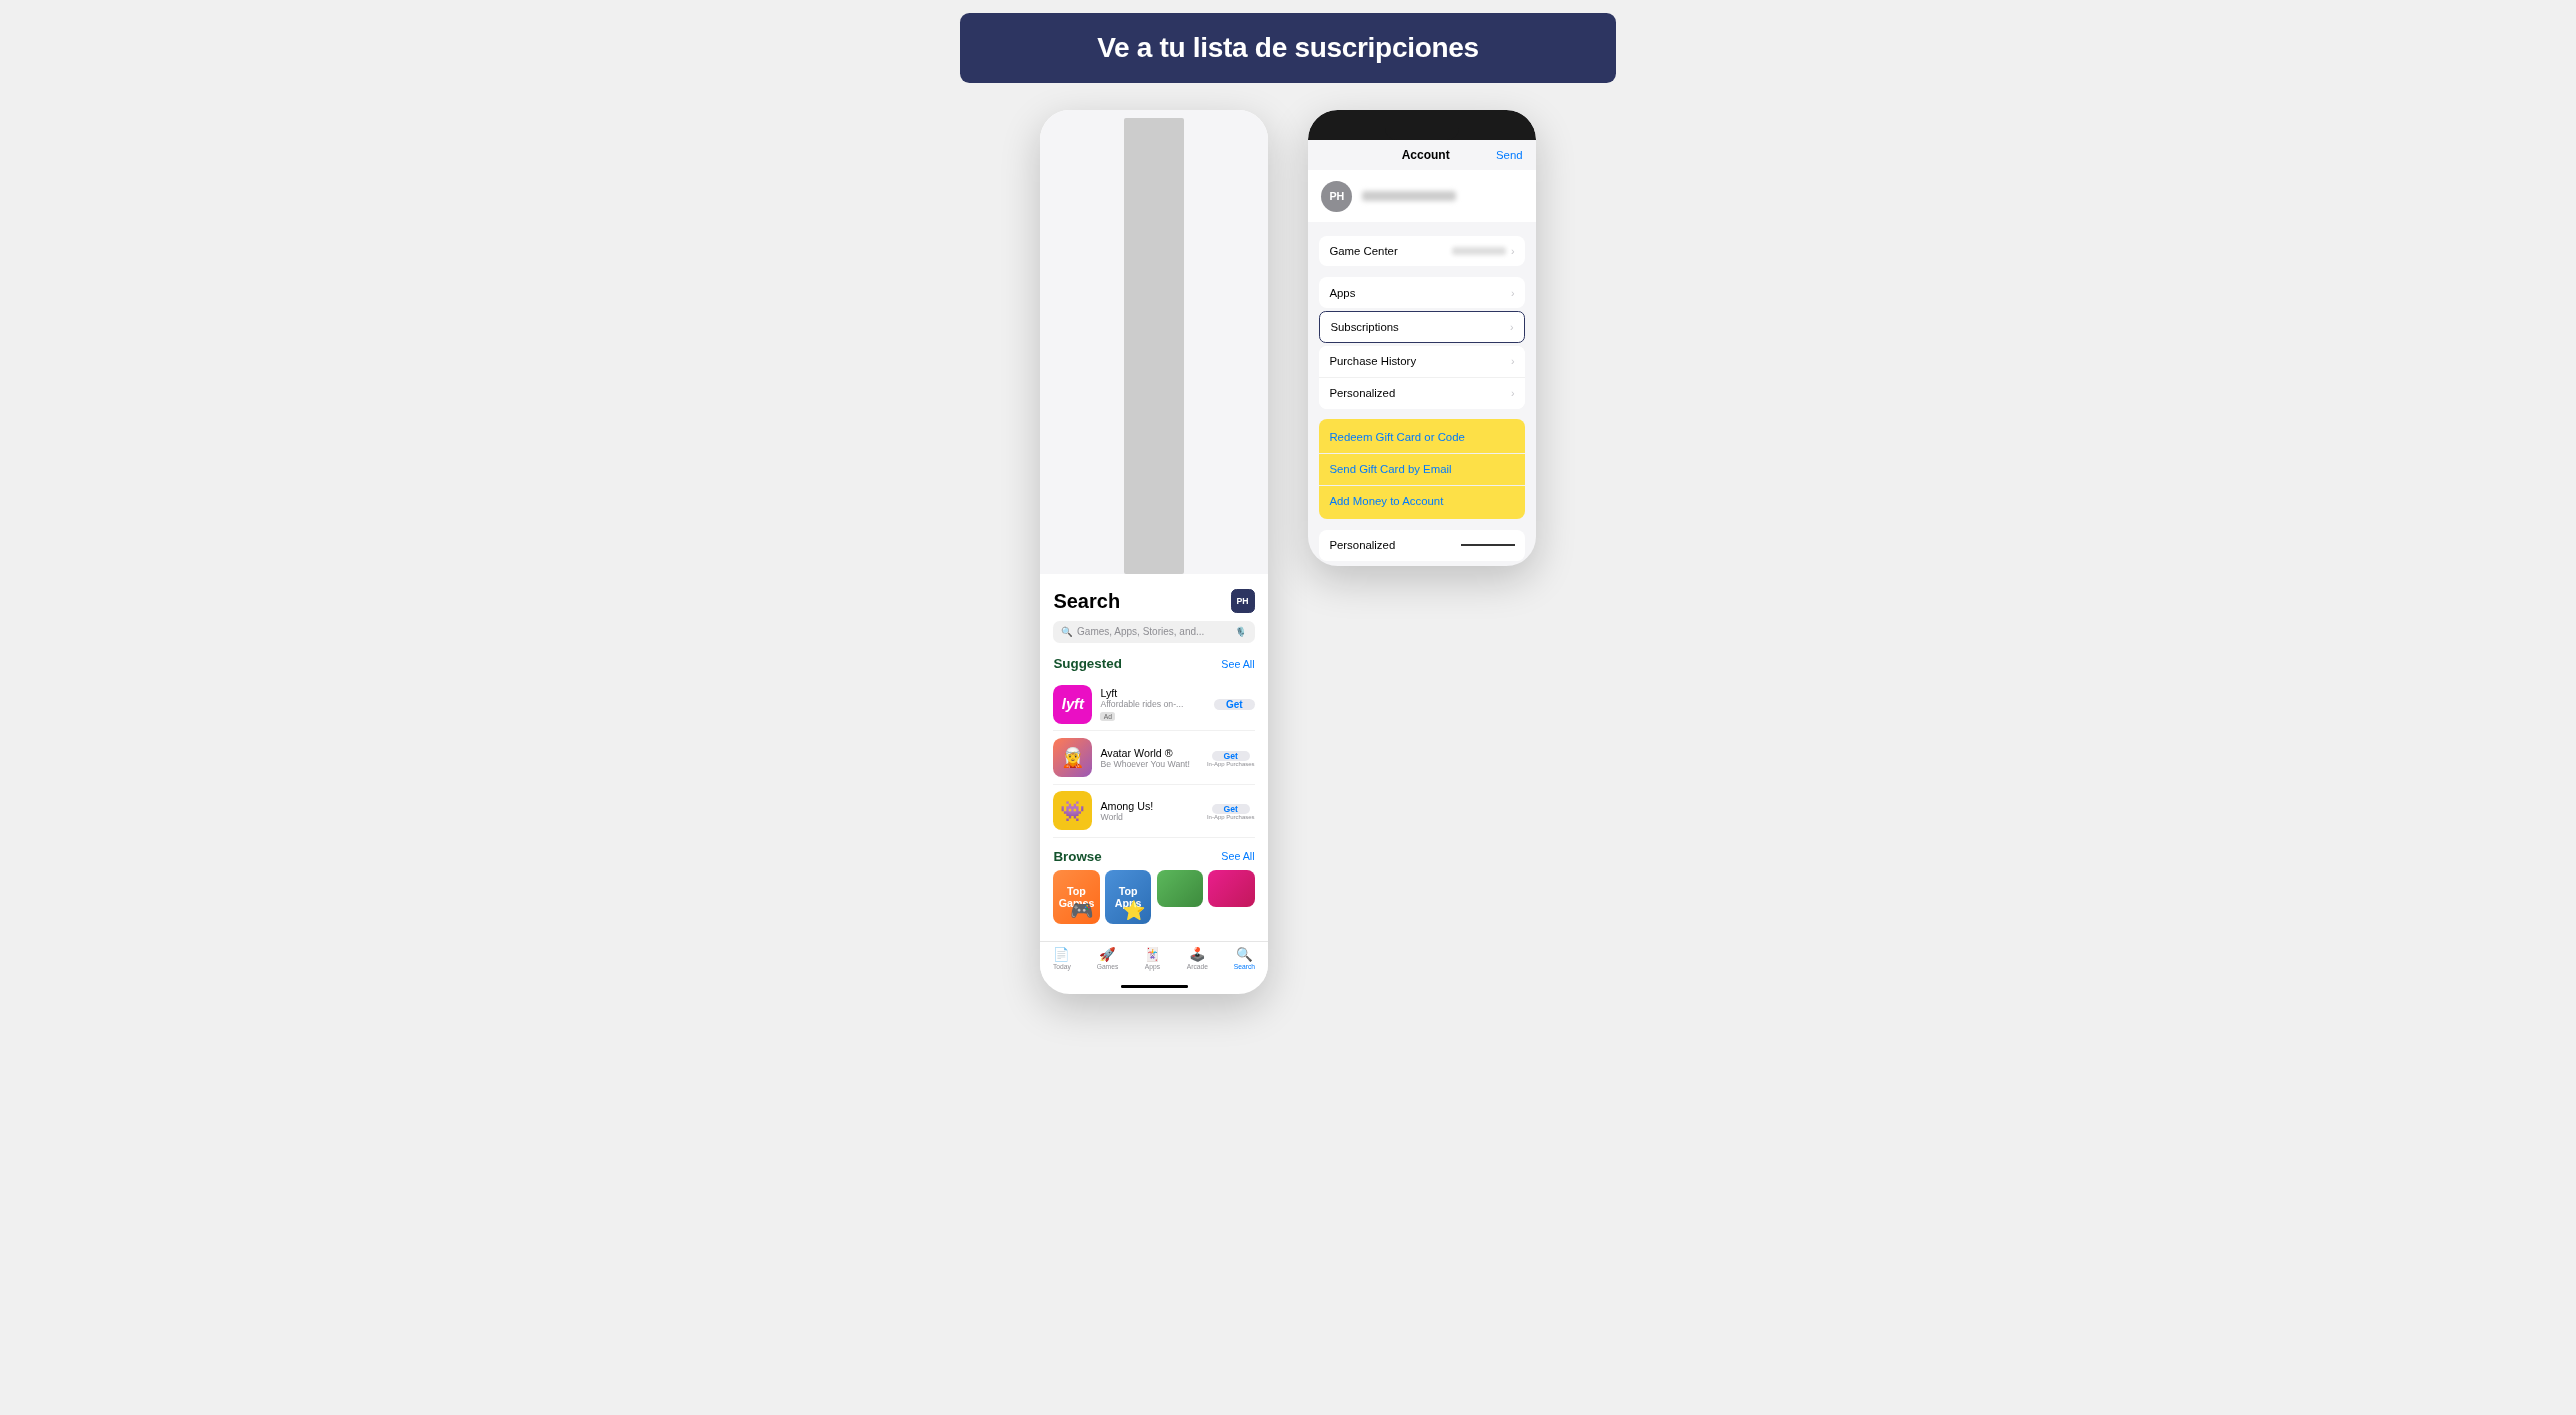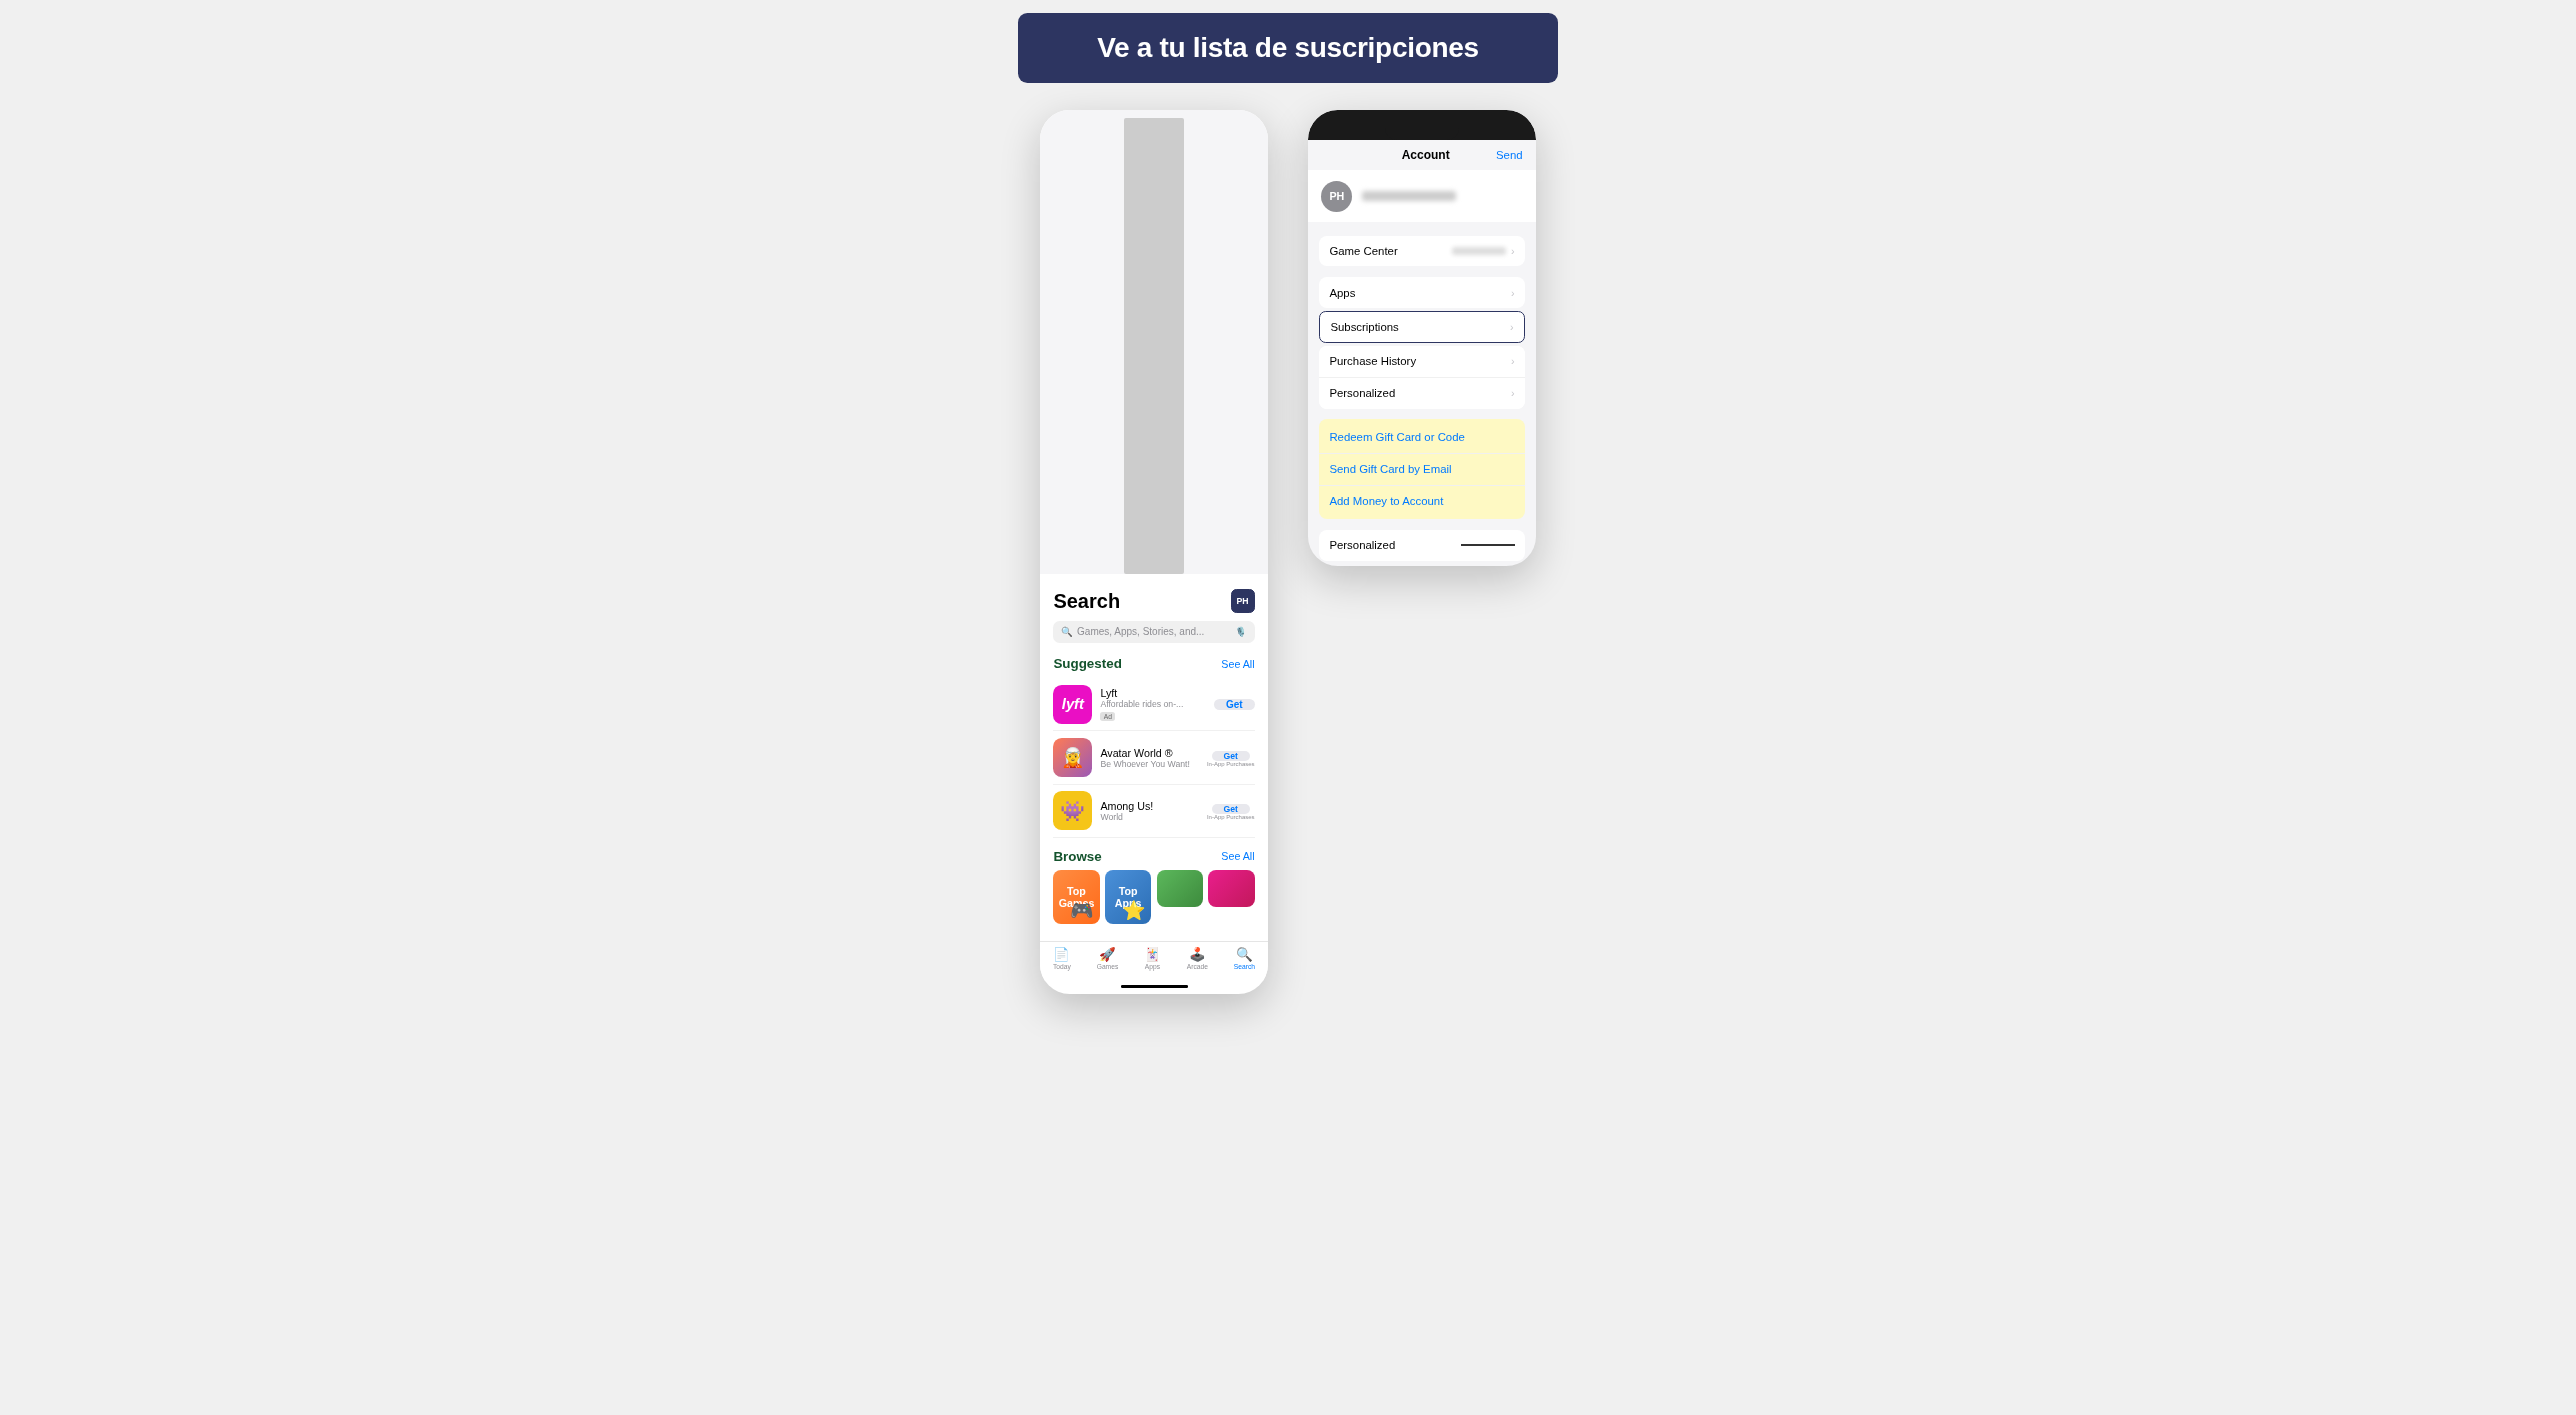--- a/index.html
+++ b/index.html
@@ -12,21 +12,21 @@
       min-height: 100vh;
       font-family: -apple-system, BlinkMacSystemFont, 'Segoe UI', sans-serif;
       padding: 13.4px;
     }
 
     .banner {
       background: #2d3561;
       border-radius: 9.4px;
       padding: 19px 40px;
       margin-bottom: 27px;
-      width: 540px;
+      width: 656px;
       text-align: center;
     }
     .banner h1 {
       color: white;
       font-size: 28px;
       font-weight: 700;
       letter-spacing: -0.3px;
     }
 
     .phones-container {
@@ -395,21 +395,21 @@
     }
 
     .list-section-2 {
       background: white;
       border-radius: 8px;
       margin: 0 10.7px 10.7px;
       overflow: hidden;
     }
 
     .link-items-section {
-      background: #fef9c3;
+      background: #fde047;
       border-radius: 8px;
       margin: 0 10.7px 10.7px;
       overflow: hidden;
       padding: 2.7px 0;
     }
     .link-item {
       padding: 9.4px 10.7px;
       border-bottom: 0.7px solid #f0f0f0;
     }
     .link-item:last-child {

